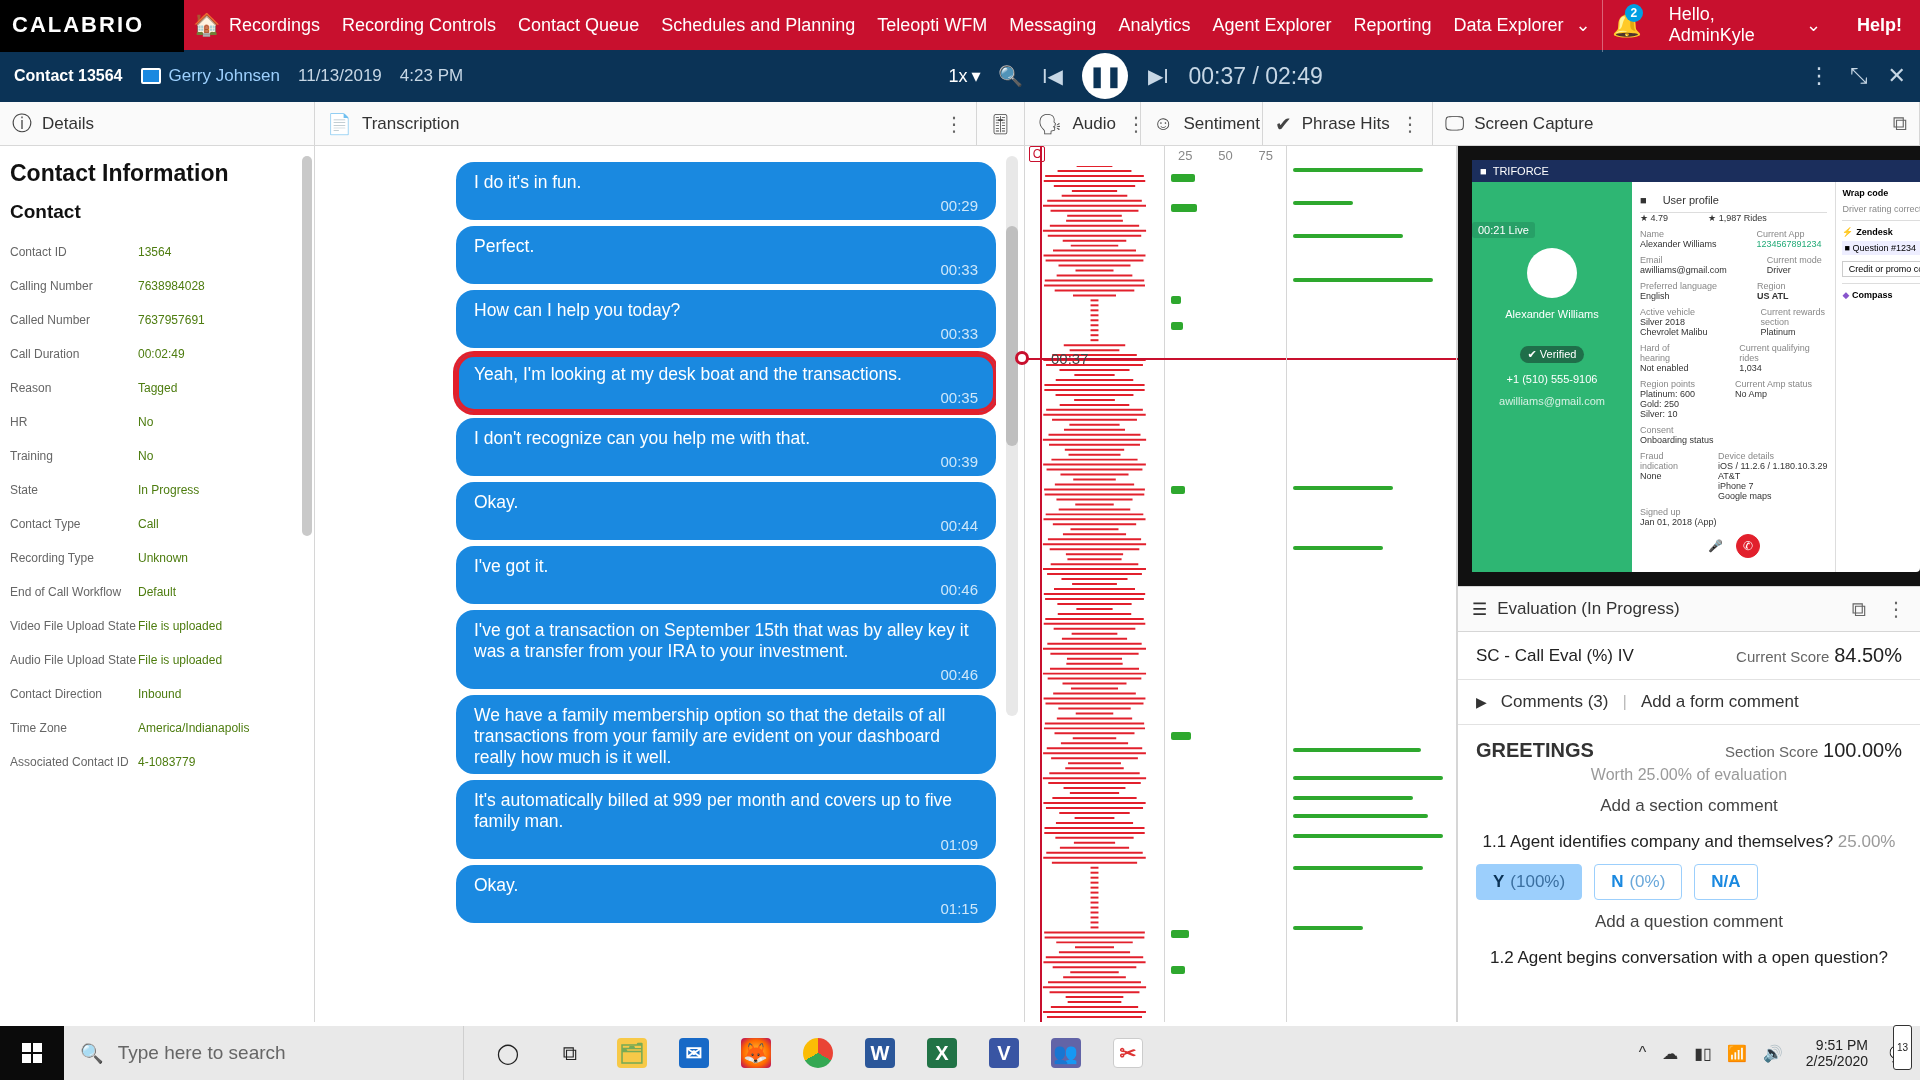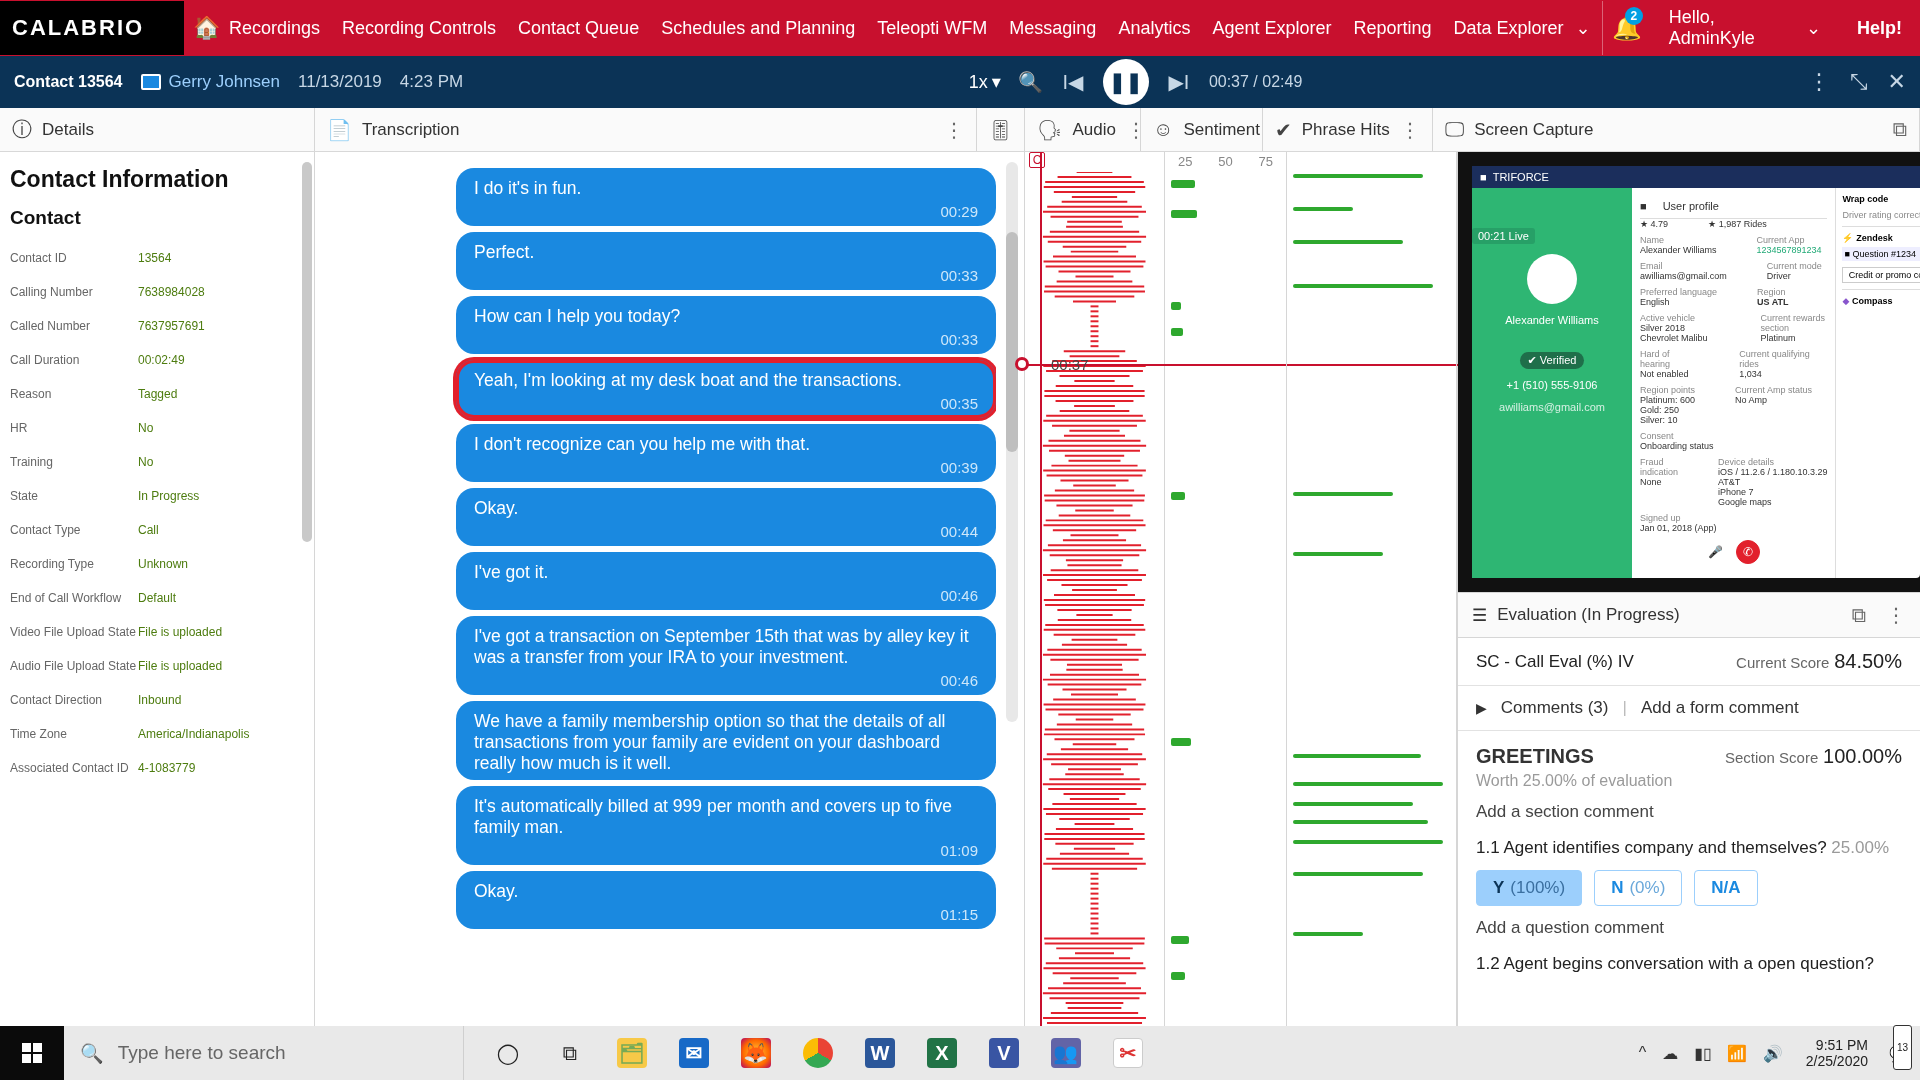--- a/index.html
+++ b/index.html
@@ -1,20 +1,20 @@
 <!DOCTYPE html>
 <html><head>
 <meta charset="utf-8">
 <style>
 * { margin: 0; padding: 0; box-sizing: border-box; font-family: "Segoe UI", Arial, sans-serif; }
 html, body { width: 1920px; height: 1080px; overflow: hidden; background: #fff; }
 
 
 .topnav {
-  height: 56px; background: #c8102e; color: #fff; display: flex; align-items: center;
+  height: 50px; background: #c8102e; color: #fff; display: flex; align-items: center;
 }
 .topnav .brand { width: 190px; height: 54px; display: flex; align-items: center; padding-left: 12px; background: #000; font-weight: 700; letter-spacing: 2px; font-size: 22px; }
 .topnav .home-icon { width: 46px; text-align: center; font-size: 22px; }
 .topnav .navitems { display: flex; gap: 22px; font-size: 18px; font-weight: 500; }
 .topnav .navitems span { cursor: pointer; white-space: nowrap; color: #fff; }
 .topnav .chev { width: 40px; text-align: center; font-size: 18px; }
 .topnav .spacer { flex: 1; }
 .topnav .bell { position: relative; width: 50px; text-align: center; font-size: 24px; border-left: 1px solid rgba(255,255,255,.35); height: 54px; display:flex;align-items:center;justify-content:center;}
 .topnav .bell .badge { position: absolute; top: 6px; right: 8px; background: #009fe3; color: #fff; font-size: 12px; font-weight: 700; width: 18px; height: 18px; border-radius: 9px; display: flex; align-items: center; justify-content: center; }
 .topnav .hello { padding: 0 18px; font-size: 18px; display:flex; align-items:center; gap:6px;}
@@ -26,21 +26,21 @@
 }
 .contactbar .title { font-size: 16px; font-weight: 600; }
 .contactbar .agent { color: #9ccffc; font-size: 17px; display: flex; align-items: center; gap: 8px; }
 .contactbar .agent-card{width:20px;height:16px;background:#1a89e0;border:2px solid #fff;border-radius:2px;}
 .contactbar .datetime { color: #c7d7e5; font-size: 17px; }
 .contactbar .spacer { flex: 1; }
 .contactbar .playctrl { display: flex; align-items: center; gap: 18px; }
 .contactbar .speed { font-size: 18px; display:flex; align-items:center; gap:4px;}
 .contactbar .pbtn { width: 24px; height: 24px; display:flex;align-items:center;justify-content:center; cursor:pointer; font-size: 20px; color:#c7d7e5;}
 .contactbar .play { width: 46px; height: 46px; border-radius: 23px; background: #fff; color:#0b3356; display:flex;align-items:center;justify-content:center; font-size: 20px; font-weight:700;}
-.contactbar .timepos { font-size: 16px; color:#c7d7e5; }
+.contactbar .timepos { font-size: 23px; color:#c7d7e5; }
 .contactbar .right-icons{margin-left:auto;display:flex;gap:20px;align-items:center;font-size:22px;color:#c7d7e5;}
 
 
 .panestrip { height: 44px; display: flex; border-bottom: 1px solid #d8d8d8; background:#fafafa;}
 .pane-hd {
   display: flex; align-items: center; gap: 10px; padding: 0 12px; border-right: 1px solid #d6d6d6;
   font-size: 17px; color: #333;
 }
 .pane-hd .icn { font-size: 20px; color:#444; }
 .pane-hd .dots{ margin-left:auto; font-size:20px; color:#666; cursor:pointer;}
@@ -109,21 +109,21 @@
 .fake .fcenter{flex:1;padding:8px;font-size:9px;color:#333;}
 .fake .frow{display:flex;gap:40px;margin-bottom:6px;}
 .fake .lab{color:#888;}
 .fake .fright{width:110px;border-left:1px solid #ddd;padding:6px;font-size:9px;}
 .fake .ctlrow{position:absolute;left:200px;bottom:14px;display:flex;gap:8px;}
 .fake .ctlrow span{width:24px;height:24px;border-radius:50%;border:1px solid #fff;display:flex;align-items:center;justify-content:center;color:#fff;font-size:12px;}
 .fake .ctlrow .end{background:#e2202c;border-color:#e2202c;}
 
 .eval-hd{height:46px;display:flex;align-items:center;gap:10px;padding:0 14px;border-top:1px solid #d6d6d6;border-bottom:1px solid #d6d6d6;font-size:17px;color:#333;background:#fafafa;}
 .eval-hd .pop{margin-left:auto;font-size:20px;color:#666;}
-.eval-body{flex:1;overflow-y:auto;padding:12px 18px;font-size:17px;color:#222;}
+.eval-body{flex:1;overflow-y:auto;padding:12px 18px;font-size:17px;color:#222;text-align:center;}
 .eval-body .scrow{display:flex;align-items:center;justify-content:space-between;margin-bottom:10px;}
 .eval-body .small{color:#666;font-size:15px;}
 .eval-body .score{font-size:20px;font-weight:500;}
 .eval-body hr{border:none;border-top:1px solid #e2e2e2;margin:12px -18px;}
 .eval-body .comments{display:flex;align-items:center;gap:14px;color:#333;}
 .eval-body .comments .caret{font-size:14px;}
 .section-hd{display:flex;align-items:baseline;justify-content:space-between;margin-top:14px;}
 .section-hd .name{font-size:20px;font-weight:700;color:#333;}
 .worth{color:#9a9a9a;font-size:16px;margin:4px 0 12px;}
 .addc{color:#444;margin:10px 0 16px;cursor:pointer;}

